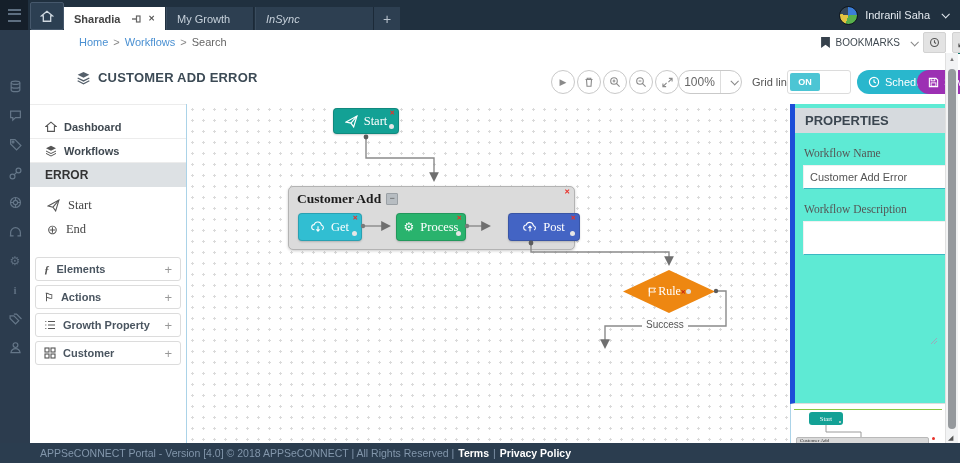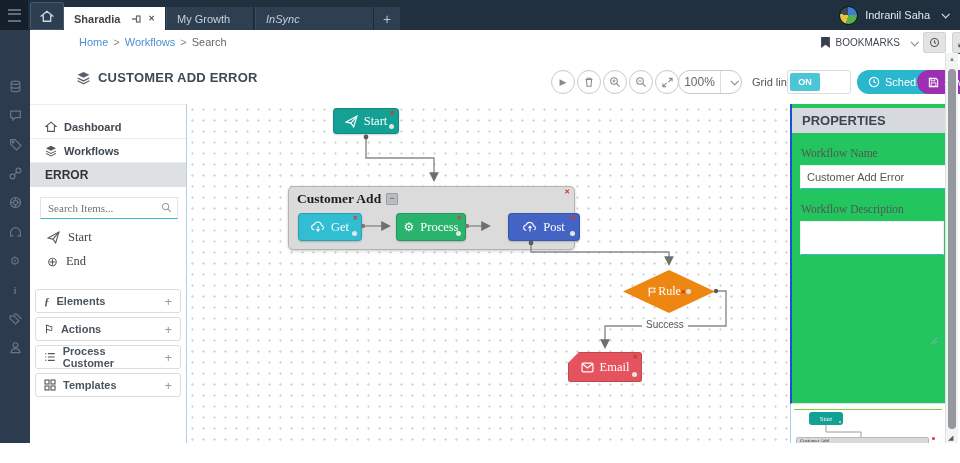--- a/index.html
+++ b/index.html
@@ -71,21 +71,21 @@
   .gtitle{position:absolute;left:8px;top:4px;font-family:"Liberation Serif",serif;font-weight:bold;font-size:13.5px;color:#1c1c1c;display:flex;align-items:center;gap:5px;}
   .gmin{width:10px;height:10px;background:#b7bdc2;border:1px solid #9aa0a5;color:#555;font-size:9px;line-height:8px;text-align:center;border-radius:1px;font-family:"Liberation Sans",sans-serif;font-weight:normal;}
   .gx{position:absolute;top:1px;right:4px;color:#e8312a;font-size:7px;font-weight:bold;}
   .diamond{position:absolute;left:436px;top:166px;width:92px;height:43px;background:#ee8711;clip-path:polygon(50% 0,100% 50%,50% 100%,0 50%);display:flex;align-items:center;justify-content:center;gap:0;color:#fff;font-family:"Liberation Serif",serif;font-size:12px;}
   .dx{color:#c21f16;font-size:6px;font-weight:bold;}
   .ddot{width:5px;height:5px;border-radius:50%;background:#ddd;}
   .edges{position:absolute;left:0;top:0;pointer-events:none;}
   .succ{position:absolute;left:455px;top:215px;background:#fdfdfd;padding:0 4px;font-size:10px;color:#555;z-index:5;}
 
   
-  .props{left:790px;top:104px;width:155px;height:300px;background:#22c55e;border-left:2px solid #1d4ed8;border-bottom:1px solid #ddd;box-sizing:border-box;}
+  .props{left:790px;top:104px;width:155px;height:300px;background:#5eead4;border-left:5px solid #1d4ed8;border-bottom:1px solid #ddd;box-sizing:border-box;}
   .phdr{margin-top:4px;height:25px;background:#d6dade;display:flex;align-items:center;padding-left:10px;font-weight:bold;font-size:13px;color:#3b4650;}
   .plabel{margin:14px 0 6px 9px;font-family:"Liberation Serif",serif;font-size:11.5px;color:#555;}
   .pinput{margin:0 7px 0 8px;width:138px;height:22px;border:1px solid #f0f0f0;border-bottom:1px solid #3bb8c3;padding:0 6px;font-size:11px;color:#555;outline:none;background:#fff;}
   .ptext{margin:0 7px 0 8px;width:138px;height:28px;border:1px solid #f0f0f0;border-bottom:1px solid #3bb8c3;resize:none;background:#fff;position:relative;}
   .grip{position:absolute;left:930px;top:337px;color:#9aa;}
 
   
   .minimap{left:790px;top:404px;width:155px;height:39px;background:#fff;border-left:1px solid #abd3e8;box-sizing:border-box;overflow:hidden;}
   .mmline{position:absolute;left:3px;top:5px;width:148px;height:0;border-top:1px solid #8cc63f;}
   .mmnode{position:absolute;left:18px;top:8px;width:34px;height:13px;background:#13a195;border-radius:3px;color:#fff;font-family:"Liberation Serif",serif;font-size:6.5px;display:flex;align-items:center;justify-content:center;gap:2px;}
@@ -286,29 +286,20 @@
       <span>Dashboard</span>
     </div>
     <div class="navrow">
       <svg width="12" height="12" viewBox="0 0 12 12">
           <path d="M6 .8l5 2.5-5 2.5-5-2.5z" fill="#555"></path>
           <path d="M1 6l5 2.5L11 6M1 8.4L6 11l5-2.6" fill="none" stroke="#555" stroke-width="1"></path>
         </svg>
       <span>Workflows</span>
     </div>
     <div class="itemshdr">ERROR</div>
-    <div class="searchwrap">
-      <input type="text" placeholder="Search Items..." style="">
-      <span class="sic">
-        <svg width="11" height="11" viewBox="0 0 12 12">
-            <circle cx="5" cy="5" r="3.4" fill="none" stroke="#999" stroke-width="1.1"></circle>
-            <path d="M7.7 7.7l3 3" stroke="#999" stroke-width="1.1"></path>
-          </svg>
-      </span>
-    </div>
     <div class="toolrow" style="margin-top:6px;">
       <svg width="13" height="13" viewBox="0 0 12 12">
           <path d="M1 6.5L11 1 8 11 5.5 7.5z" fill="none" stroke="#555" stroke-width="1"></path>
           <path d="M5.5 7.5L11 1" stroke="#555" stroke-width="1"></path>
         </svg>
       <span>Start</span>
     </div>
     <div class="toolrow">
       <span style="font-size:13px;color:#555;font-family:'Liberation Sans',sans-serif;">⊕</span>
       <span>End</span>
@@ -321,33 +312,33 @@
     </div>
     <div class="acc">
       <span style="color:#555;">⚐</span>
       <span>Actions</span>
       <span class="plus">+</span>
     </div>
     <div class="acc">
       <svg width="12" height="12" viewBox="0 0 12 12">
           <path d="M4 2.5h7M4 6h7M4 9.5h7M1.3 2.5h1M1.3 6h1M1.3 9.5h1" stroke="#555" stroke-width="1.1"></path>
         </svg>
-      <span>Process Customer</span>
+      <span>Growth Property</span>
       <span class="plus">+</span>
     </div>
     <div class="acc">
       <svg width="12" height="12" viewBox="0 0 12 12">
           <g fill="none" stroke="#555" stroke-width="1.1">
             <rect x="1" y="1" width="4" height="4"></rect>
             <rect x="7" y="1" width="4" height="4"></rect>
             <rect x="1" y="7" width="4" height="4"></rect>
             <rect x="7" y="7" width="4" height="4"></rect>
           </g>
         </svg>
-      <span>Templates</span>
+      <span>Customer</span>
       <span class="plus">+</span>
     </div>
   </div>
 
   <div class="abs canvas">
 
     <div class="node" style="left:146px;top:4px;width:66px;height:26px;background:#13a195;">
       <svg width="13" height="13" viewBox="0 0 12 12">
           <path d="M1 6.5L11 1 8 11 5.5 7.5z" fill="none" stroke="#fff" stroke-width="1.1"></path>
           <path d="M5.5 7.5L11 1" stroke="#fff" stroke-width="1.1"></path>
@@ -392,29 +383,20 @@
     <div class="diamond">
       <svg width="11" height="12" viewBox="0 0 12 12">
           <path d="M2.5 11V1.3" stroke="#fff" stroke-width="1.2"></path>
           <path d="M2.5 1.8h6.8L7.4 3.9l1.9 2.1H2.5z" fill="none" stroke="#fff" stroke-width="1"></path>
         </svg>
       <span>Rule</span>
       <span class="dx">✕</span>
       <span class="ddot"></span>
     </div>
 
-    <div class="node" style="left:381px;top:248px;width:74px;height:30px;background:#e4535e;clip-path:polygon(11px 0,100% 0,100% 100%,0 100%,0 11px);border-radius:3px;">
-      <svg width="13" height="11" viewBox="0 0 12 10">
-          <rect x="1" y="1" width="10" height="8" rx="1" fill="none" stroke="#fff" stroke-width="1.1"></rect>
-          <path d="M1.5 1.8L6 5.4l4.5-3.6" fill="none" stroke="#fff" stroke-width="1.1"></path>
-        </svg>
-      <span>Email</span>
-      <span class="nx" style="color:#c0392b;">✕</span>
-      <span class="ndot"></span>
-    </div>
 
     <div class="succ">Success</div>
 
     <svg class="edges" width="604" height="339">
       <defs>
         <marker id="arr" viewBox="0 0 10 10" refX="8" refY="5" markerWidth="7" markerHeight="7" orient="auto">
             <path d="M0 0L10 5 0 10z" fill="#6f6f6f"></path>
           </marker>
       </defs>
       <path d="M179 31 V54 H247 V76" fill="none" stroke="#8a8a8a" stroke-width="1.4" marker-end="url(#arr)"></path>
@@ -453,14 +435,20 @@
     <div class="mmbox">Customer Add</div>
     <span class="mmx"></span>
   </div>
 
   <div class="abs vscroll">
     <span class="varrow">▲</span>
     <span class="vthumb"></span>
     <span class="vgrip">◢</span>
   </div>
 
+  <div class="abs footer">
+    <span>APPSeCONNECT Portal - Version [4.0] © 2018 APPSeCONNECT | All Rights Reserved |</span>
+    <b>Terms</b>
+    <span>|</span>
+    <b>Privacy Policy</b>
+  </div>
 
 </div>
 
 </body></html>

